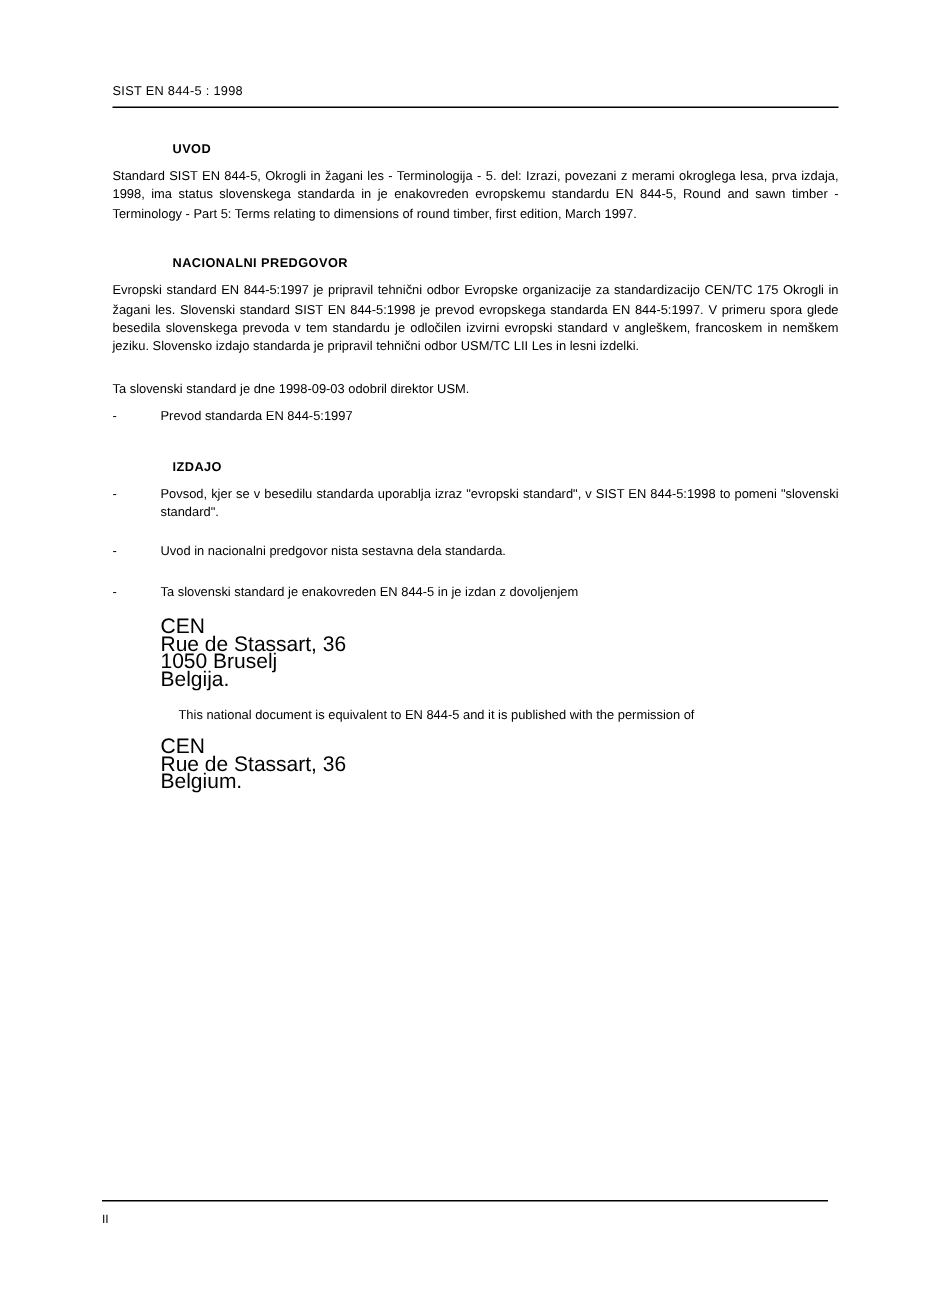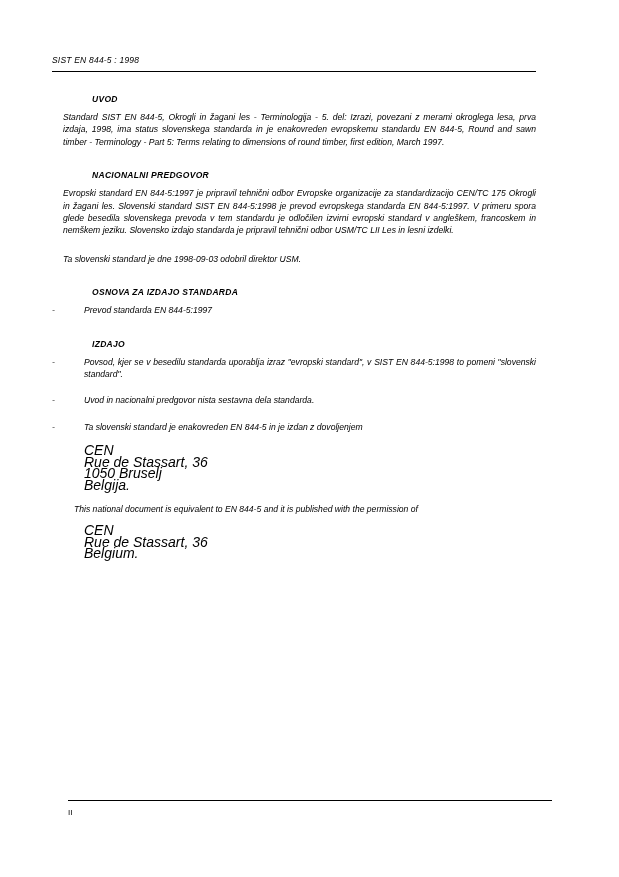--- a/index.html
+++ b/index.html
@@ -14,44 +14,43 @@
   .page {
     position: relative;
     width: 619px;
     height: 877px;
     background: #ffffff;
     box-sizing: border-box;
     overflow: hidden;
   }
   .content {
     position: absolute;
-    left: 52px;
+    left: 75px;
     top: 55px;
     width: 484px;
-    font-style: italic;
   }
   .header-row {
     font-size: 8.5px;
     letter-spacing: 0.2px;
     padding-bottom: 6px;
     border-bottom: 1px solid #000000;
   }
   .section-head {
     font-size: 8.5px;
     font-weight: bold;
     letter-spacing: 0.3px;
     margin-top: 22px;
     margin-bottom: 7px;
     padding-left: 40px;
   }
   p.body {
     font-size: 8.6px;
     line-height: 12.4px;
     text-align: justify;
-    margin: 0 0 0 11px;
+    margin: 0 0 0 0;
   }
   p.body.spaced {
     margin-top: 16px;
   }
   .list {
     margin-top: 6px;
   }
   .list-item {
     position: relative;
     display: flex;
@@ -68,21 +67,21 @@
     text-align: justify;
   }
   .addr-block {
     margin-left: 32px;
     font-size: 14px;
     line-height: 11.4px;
     margin-top: -2px;
     margin-bottom: 12px;
   }
   .addr-note {
-    margin-left: 22px;
+    margin-left: 44px;
     font-size: 8.6px;
     line-height: 12.4px;
     margin-bottom: 12px;
   }
   .footer {
     position: absolute;
     left: 68px;
     top: 800px;
     width: 484px;
   }
@@ -106,21 +105,20 @@
       <span>SIST EN 844-5 : 1998</span>
     </div>
 
     <div class="section-head">UVOD</div>
     <p class="body">Standard SIST EN 844-5, Okrogli in žagani les - Terminologija - 5. del: Izrazi, povezani z merami okroglega lesa, prva izdaja, 1998, ima status slovenskega standarda in je enakovreden evropskemu standardu EN 844-5, Round and sawn timber - Terminology - Part 5: Terms relating to dimensions of round timber, first edition, March 1997.</p>
 
     <div class="section-head">NACIONALNI PREDGOVOR</div>
     <p class="body">Evropski standard EN 844-5:1997 je pripravil tehnični odbor Evropske organizacije za standardizacijo CEN/TC 175 Okrogli in žagani les. Slovenski standard SIST EN 844-5:1998 je prevod evropskega standarda EN 844-5:1997. V primeru spora glede besedila slovenskega prevoda v tem standardu je odločilen izvirni evropski standard v angleškem, francoskem in nemškem jeziku. Slovensko izdajo standarda je pripravil tehnični odbor USM/TC LII Les in lesni izdelki.</p>
     <p class="body spaced">Ta slovenski standard je dne 1998-09-03 odobril direktor USM.</p>
 
-    <div class="section-head">OSNOVA ZA IZDAJO STANDARDA</div>
     <div class="list">
       <div class="list-item">
         <span class="dash">-</span>
         <span class="itemtext">Prevod standarda EN 844-5:1997</span>
       </div>
     </div>
 
     <div class="section-head">IZDAJO</div>
     <div class="list">
       <div class="list-item">

